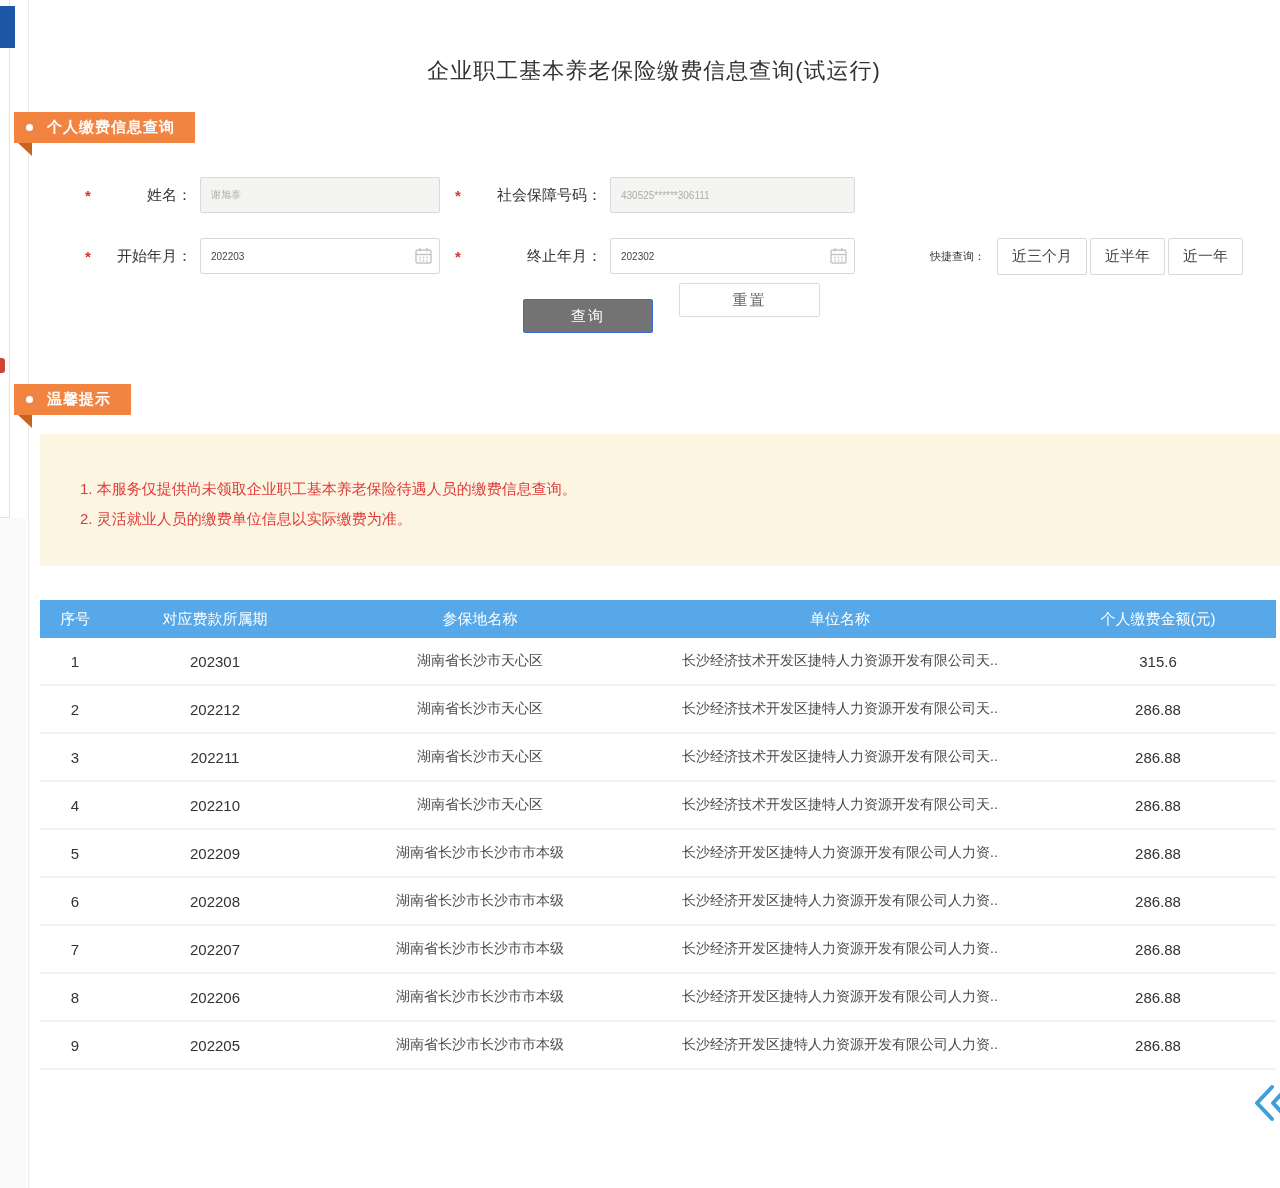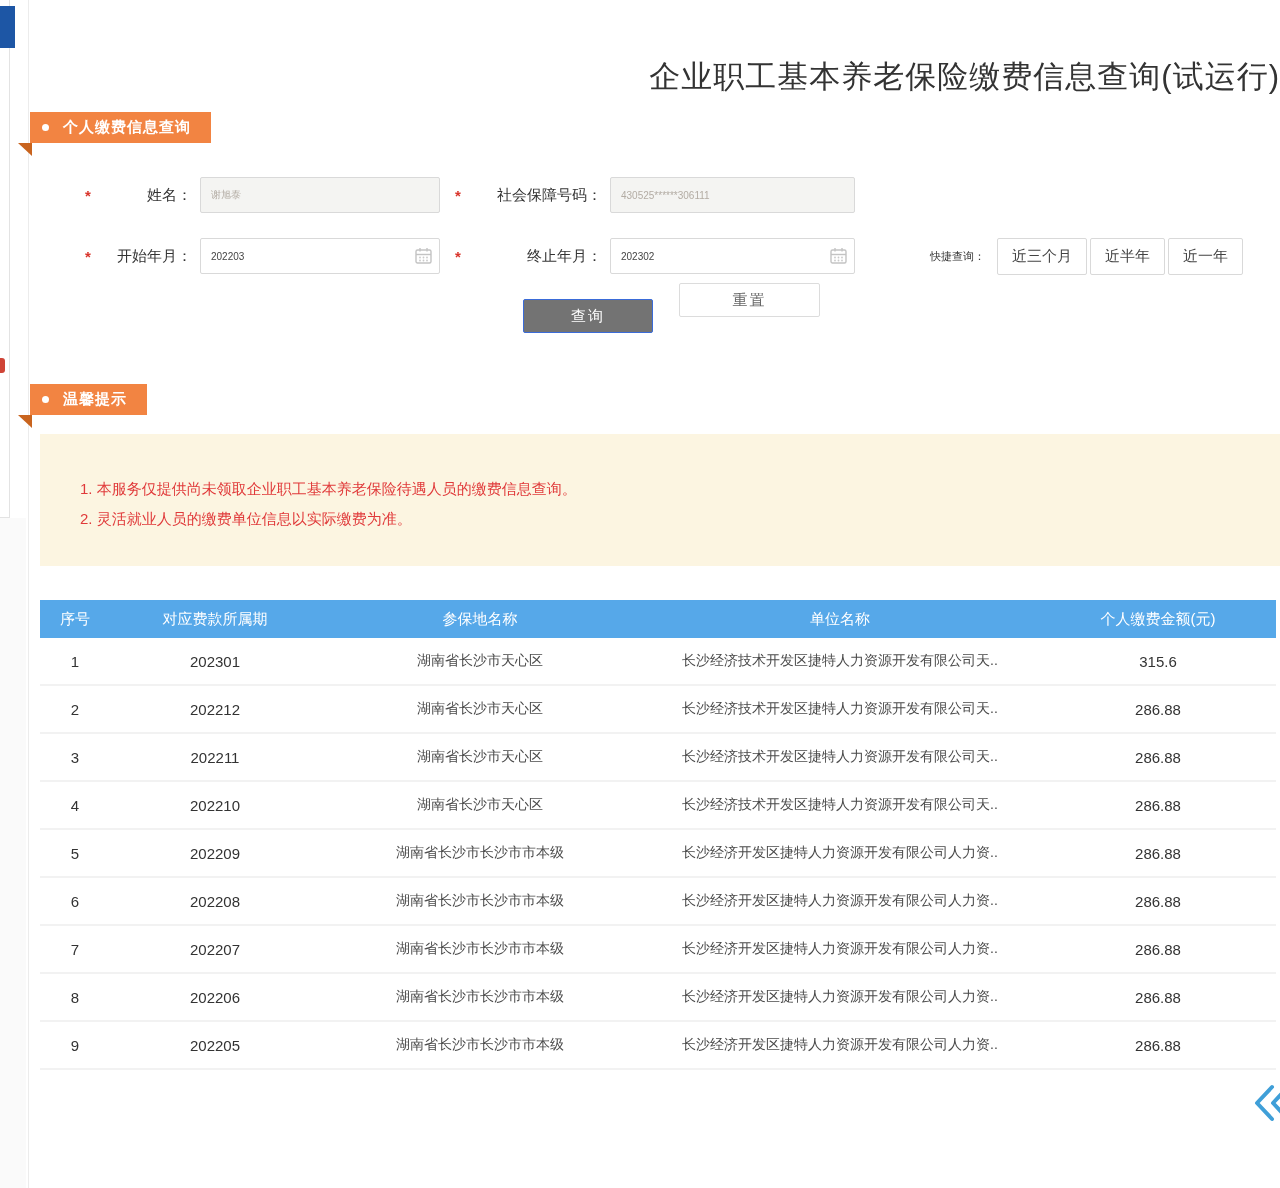--- a/index.html
+++ b/index.html
@@ -11,25 +11,25 @@
 
   
   .rail-line{position:absolute;left:9px;top:0;width:1px;height:517px;background:#e3e3e3;}
   .rail-tick{position:absolute;left:0;top:517px;width:10px;height:1px;background:#e3e3e3;}
   .rail-bottom{position:absolute;left:0;top:518px;width:26px;height:670px;background:#fafafa;}
   .panel-border{position:absolute;left:28px;top:0;width:1px;height:1188px;background:#ececec;}
   .blue-tab{position:absolute;left:0;top:6px;width:15px;height:42px;background:#1d56a5;cursor:pointer;}
   .red-mark{position:absolute;left:0;top:358px;width:5px;height:15px;background:#cf4436;border-radius:0 3px 3px 0;}
 
   
-  .page-title{position:absolute;left:28px;right:0;top:56px;text-align:right;
-    font-size:31px;font-weight:500;color:#333;letter-spacing:1px;}
-
-  
-  .badge{position:absolute;left:30px;height:31px;background:#f28442;color:#fff;
+  .page-title{position:absolute;left:28px;right:0;top:56px;text-align:center;
+    font-size:22px;font-weight:500;color:#333;letter-spacing:1px;}
+
+  
+  .badge{position:absolute;left:14px;height:31px;background:#f28442;color:#fff;
     display:flex;align-items:center;padding:0 20px 0 12px;font-size:15px;font-weight:bold;
     letter-spacing:1px;box-sizing:border-box;}
   .badge .dot{width:7px;height:7px;border-radius:50%;background:#fff;margin-right:14px;flex:0 0 auto;}
   .badge1{top:112px;}
   .badge2{top:384px;}
   .fold{position:absolute;left:18px;width:0;height:0;
     border-top:13px solid #c9641e;border-left:14px solid transparent;}
   .fold1{top:143px;}
   .fold2{top:415px;}
 

